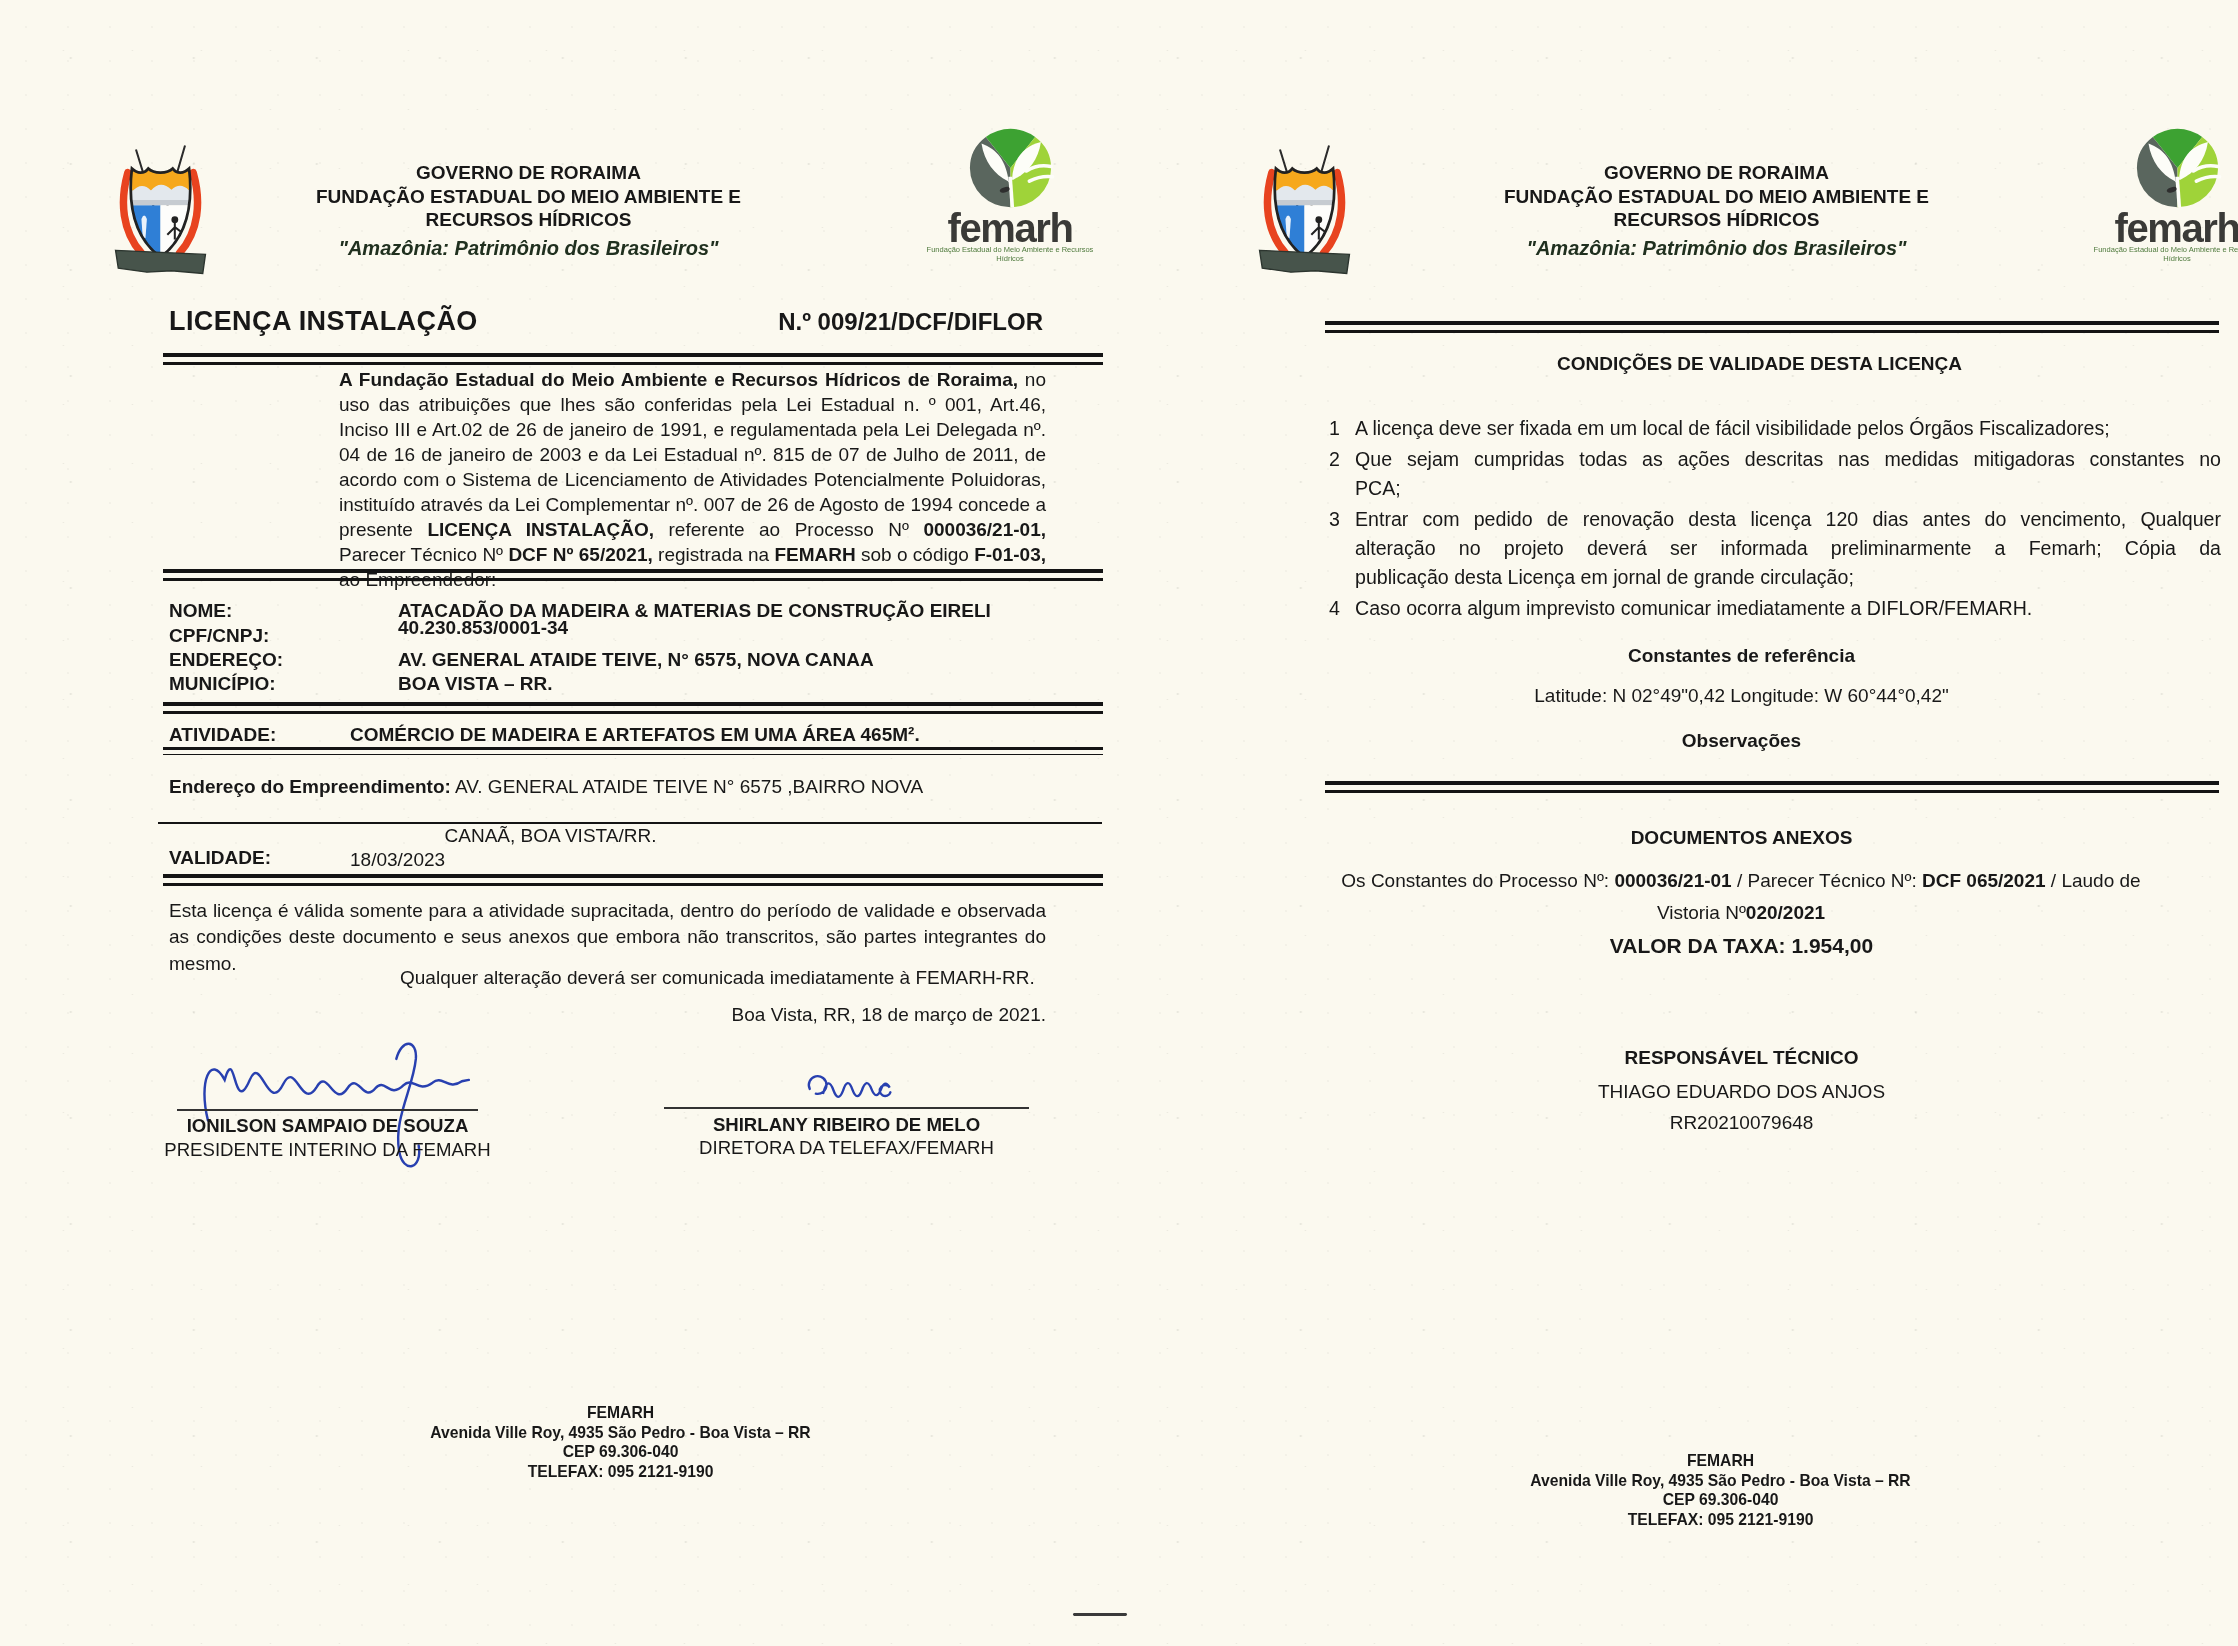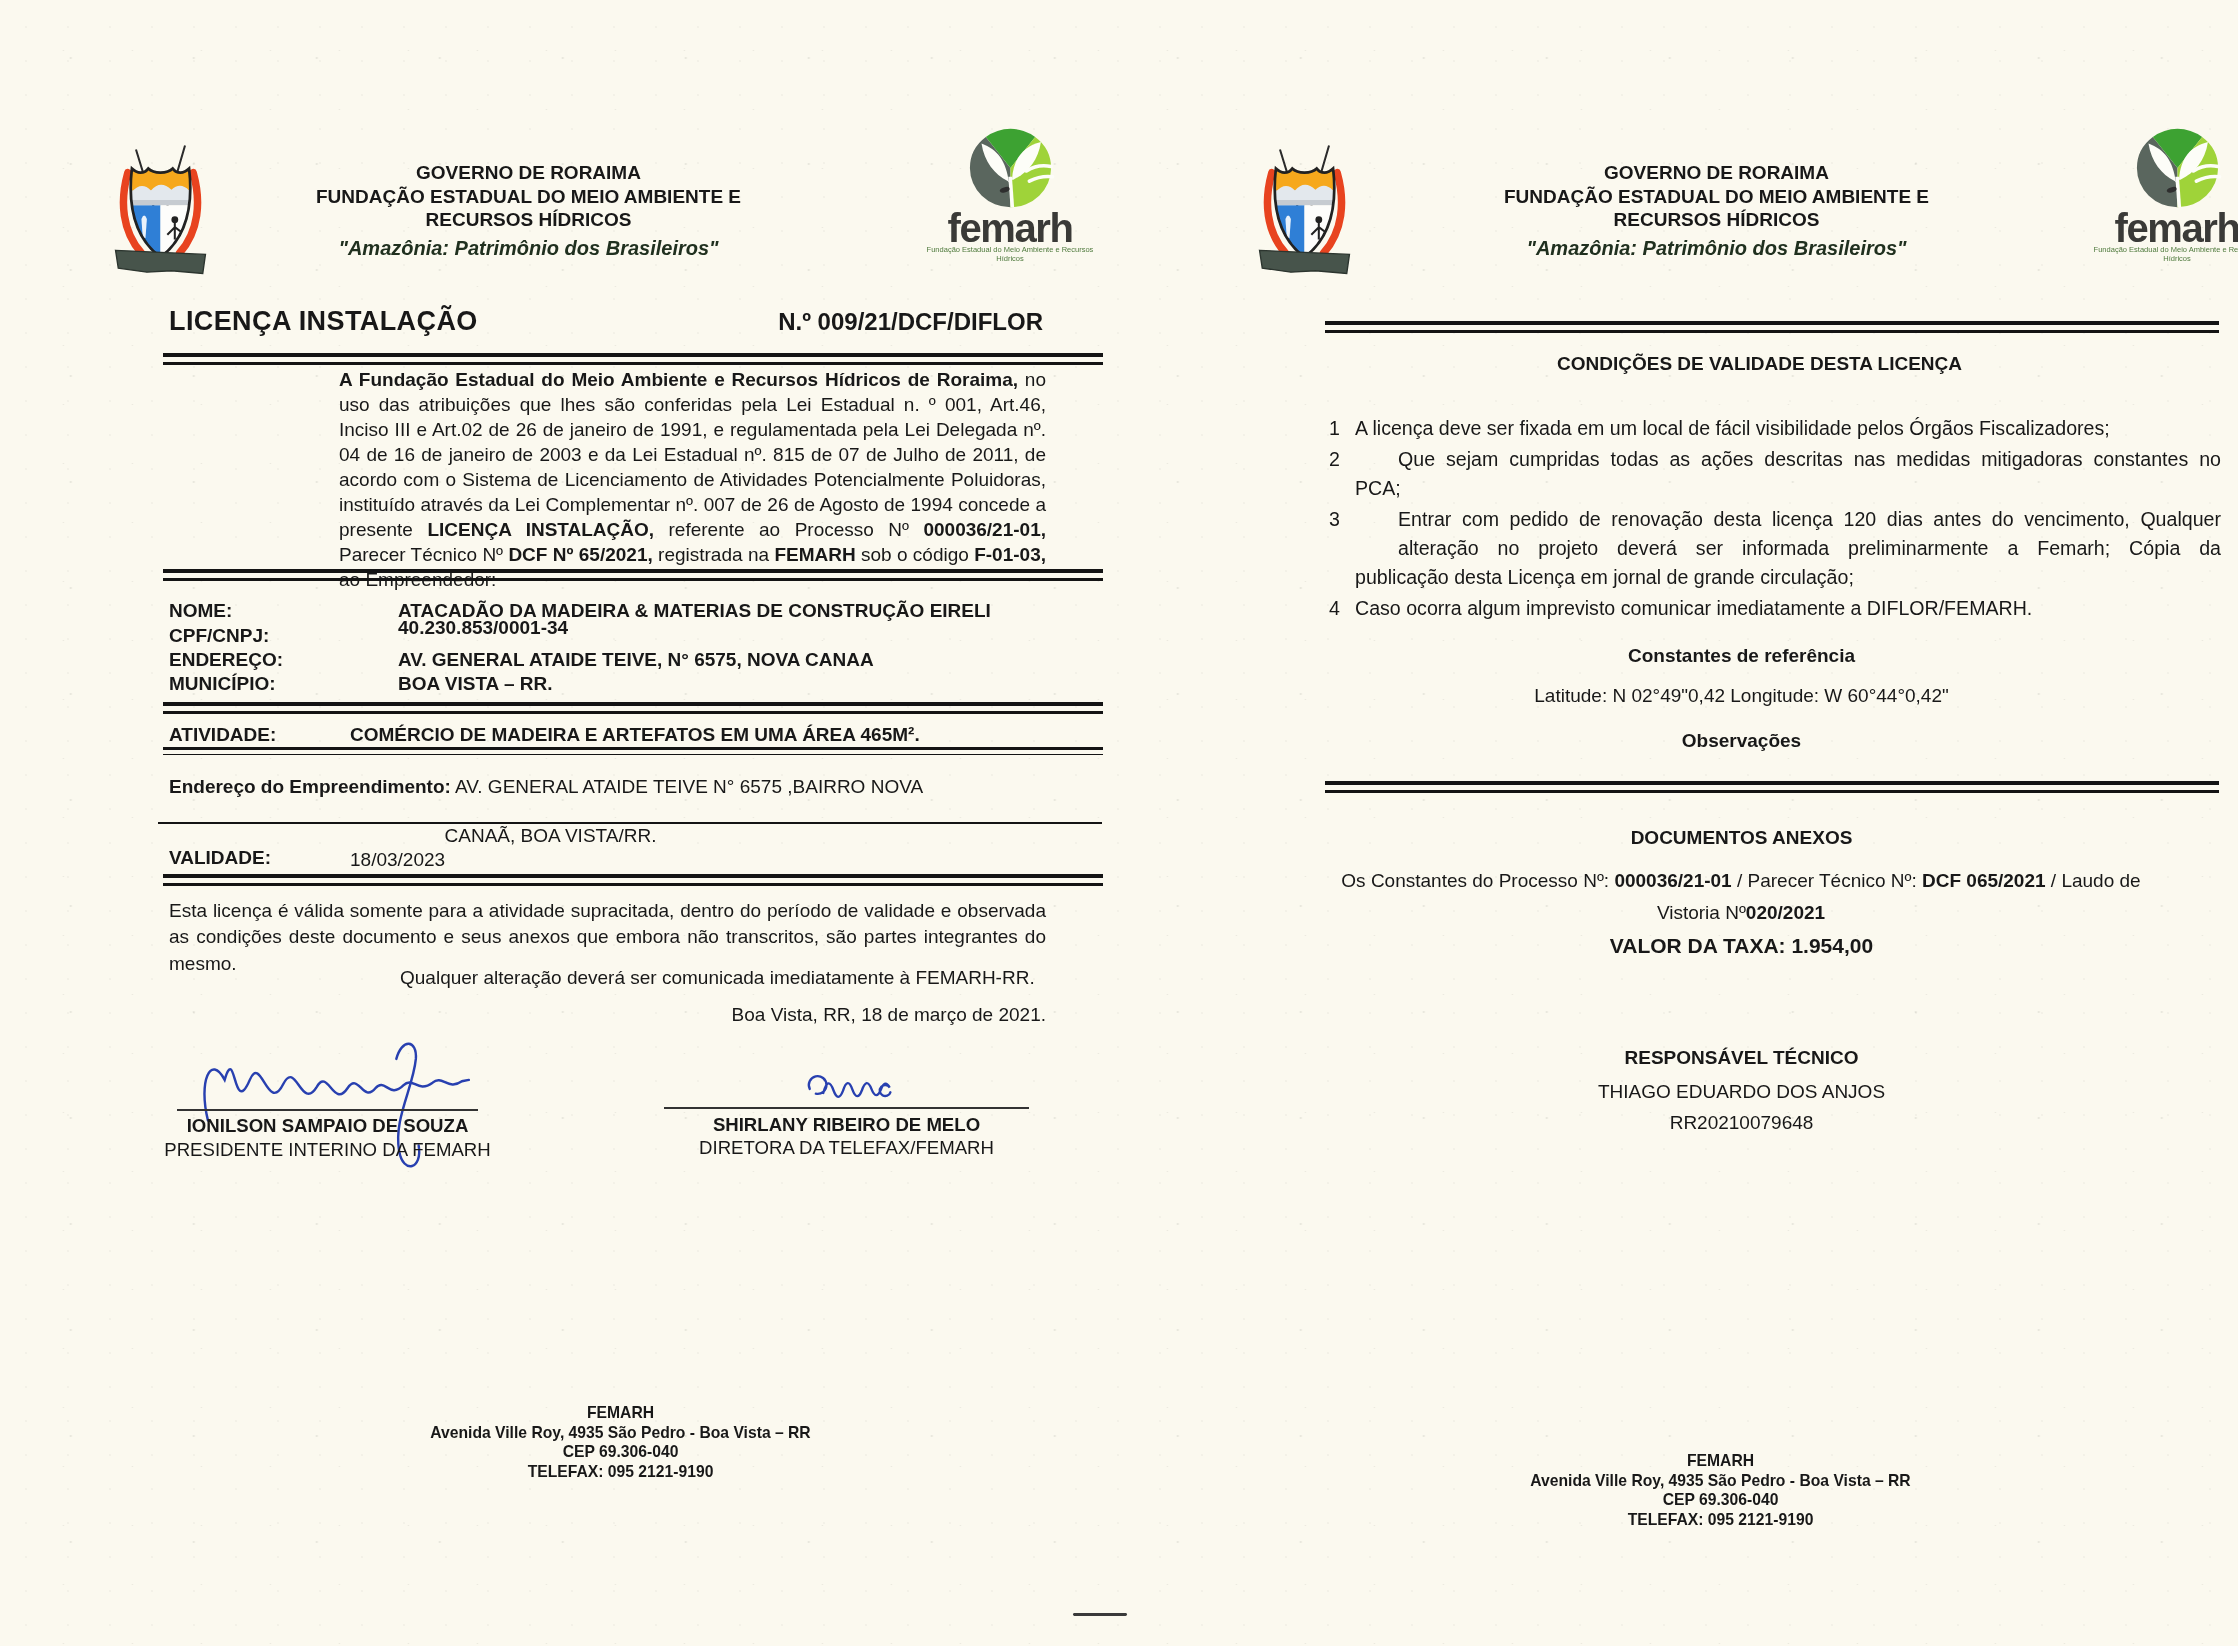--- a/index.html
+++ b/index.html
@@ -13,21 +13,21 @@
     background-size:123px 106px, 69px 59px, 42px 34px;
     background-position:9.3px 5px, 29px 21px, 5px 44px;
     font-family:"Liberation Sans", sans-serif;
     color:#181818;
   }
   .abs{position:absolute;}
   .b{font-weight:bold;}
   .ctr{text-align:center;}
   .rgt{text-align:right;}
   .jst{text-align:justify;}
-  .stretch{text-align:justify;text-align-last:justify;margin-left:43px;}
+  .stretch{text-align:justify;text-align-last:justify;}
   .dline{height:5px;border-top:4.3px solid #141414;border-bottom:3.6px solid #141414;}
   .thin2{height:3.6px;border-top:3.6px solid #141414;border-bottom:1.4px solid #141414;}
   .sline{border-top:2.9px solid #141414;height:0;}
   .hdr-org{font-size:19px;line-height:23.6px;font-weight:bold;}
   .hdr-motto{font-size:20px;font-weight:bold;font-style:italic;margin-top:5.7px;color:#20301f;}
   .logo-name{font-size:40px;font-weight:bold;color:#3a3a37;letter-spacing:-1.4px;line-height:36px;margin-top:-2.9px;}
   .logo-sub{font-size:7.5px;color:#4f7a3d;line-height:8.6px;margin-top:0;}
   .doc-title{font-size:27px;font-weight:bold;letter-spacing:0.4px;}
   .doc-number{font-size:24px;font-weight:bold;}
   .body-txt{font-size:19px;line-height:25px;}

